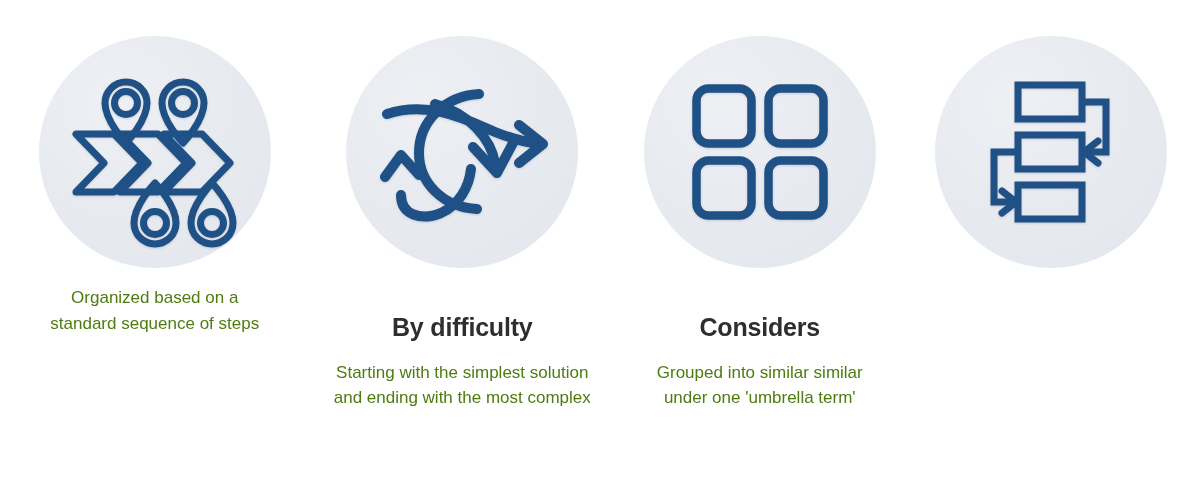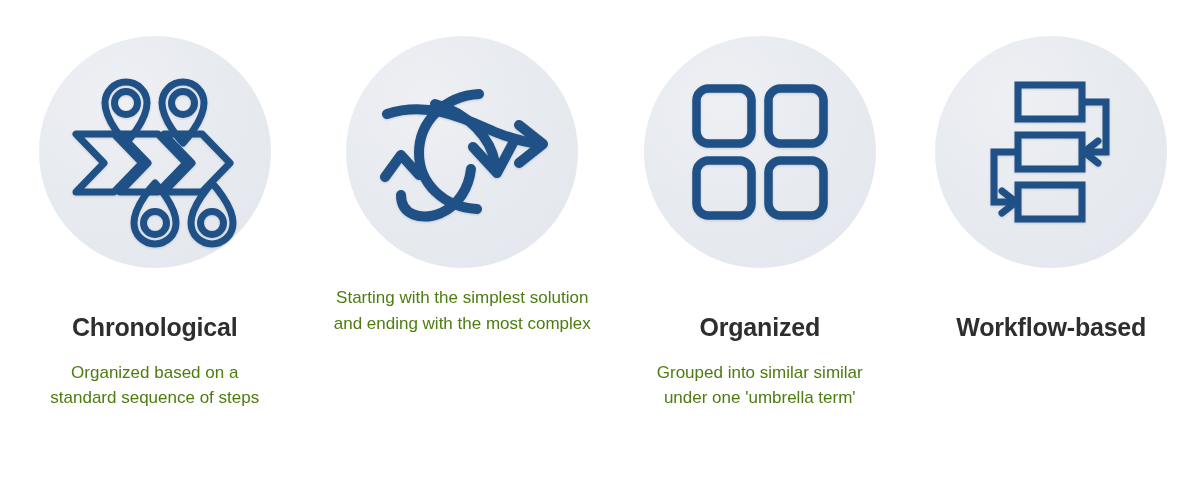--- a/index.html
+++ b/index.html
@@ -106,21 +106,20 @@
           <circle cx="113" cy="26" r="11.5"></circle>
 
           <path d="M64 146 A21 21 0 0 0 106 146 C106 128 85 106 85 106 C85 106 64 128 64 146 Z"></path>
           <circle cx="85" cy="146" r="11.5"></circle>
 
           <path d="M121 146 A21 21 0 0 0 163 146 C163 128 142 106 142 106 C142 106 121 128 121 146 Z"></path>
           <circle cx="142" cy="146" r="11.5"></circle>
         </svg>
       </span>
     </div>
-    <div class="card-title">Chronological</div>
     <div class="card-desc">Organized based on a standard sequence of steps</div>
   </div>
 
   <div class="card c2">
     <div class="icon-circle">
       <span>
         <svg width="178" height="150" viewBox="0 0 178 150" fill="none" stroke="#1f5186" stroke-width="10" stroke-linecap="round" stroke-linejoin="round">
 
           <path d="M14 37 C58 23 96 44 122 55 C142 63 158 66 168 67"></path>
           <path d="M146 48 L170 67 L146 86"></path>
@@ -128,51 +127,51 @@
           <path d="M106 17 C72 19 46 44 46 76 C46 106 70 130 104 132"></path>
 
           <path d="M62 27 C96 36 118 62 122 86"></path>
           <path d="M100 70 L124 96 L140 66"></path>
 
           <path d="M28 118 C28 138 48 144 68 136 C86 128 96 110 98 92"></path>
           <path d="M12 100 L28 78 L46 98"></path>
         </svg>
       </span>
     </div>
+    <div class="card-title">By difficulty</div>
     <div class="card-desc">Starting with the simplest solution and ending with the most complex</div>
   </div>
 
   <div class="card c3">
     <div class="icon-circle">
       <span>
         <svg width="136" height="136" viewBox="0 0 136 136" fill="none" stroke="#1f5186" stroke-width="8.5">
           <rect x="4.5" y="4.5" width="55" height="55" rx="12" ry="12"></rect>
           <rect x="76.5" y="4.5" width="55" height="55" rx="12" ry="12"></rect>
           <rect x="4.5" y="76.5" width="55" height="55" rx="12" ry="12"></rect>
           <rect x="76.5" y="76.5" width="55" height="55" rx="12" ry="12"></rect>
         </svg>
       </span>
     </div>
-    <div class="card-title">Organized</div>
+    <div class="card-title">Considers</div>
     <div class="card-desc">Grouped into similar similar under one 'umbrella term'</div>
   </div>
 
   <div class="card c4">
     <div class="icon-circle">
       <span>
         <svg width="150" height="142" viewBox="0 0 150 142" fill="none" stroke="#1f5186" stroke-width="7" stroke-linecap="butt" stroke-linejoin="miter">
 
           <rect x="42" y="4" width="64" height="34"></rect>
           <rect x="42" y="54" width="64" height="34"></rect>
           <rect x="42" y="104" width="64" height="34"></rect>
 
           <path d="M106 21 L130 21 L130 71 L112 71"></path>
           <path d="M122 60 L108 71 L122 82" stroke-linecap="round" stroke-linejoin="round"></path>
 
           <path d="M42 71 L18 71 L18 121 L36 121"></path>
           <path d="M26 110 L40 121 L26 132" stroke-linecap="round" stroke-linejoin="round"></path>
         </svg>
       </span>
     </div>
-    <div class="card-title">Workflow-based</div>
   </div>
 
 </div>
 
 </body></html>

